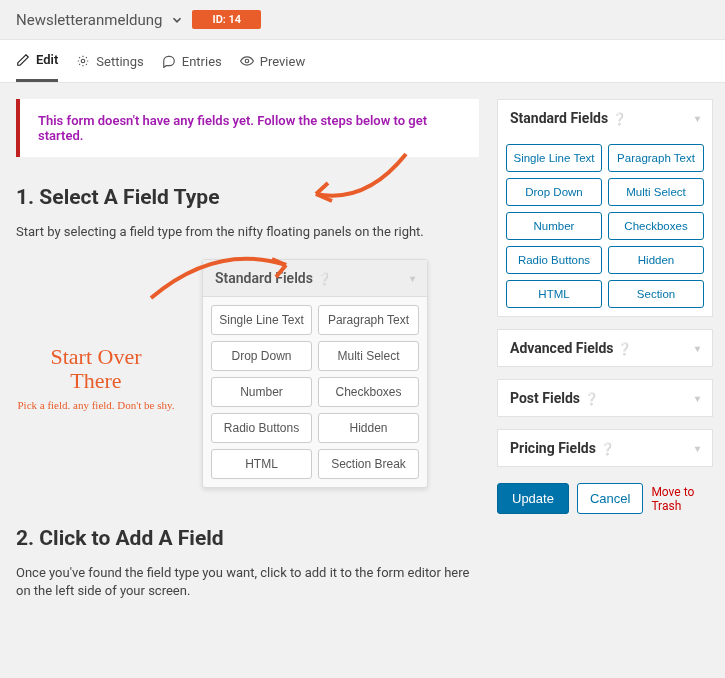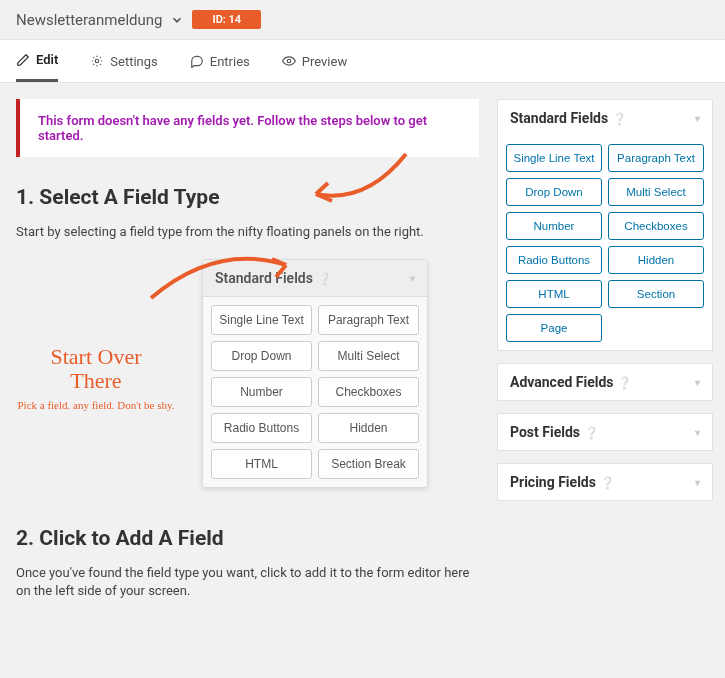--- a/index.html
+++ b/index.html
@@ -1,21 +1,21 @@
 <!DOCTYPE html>
 <html><head>
 <meta charset="utf-8">
 <style>
 * { box-sizing: border-box; margin: 0; padding: 0; }
 body { font-family: -apple-system, BlinkMacSystemFont, "Segoe UI", Roboto, sans-serif; background: #f1f1f1; color: #222; width: 725px; }
 .header { padding: 10px 16px; display: flex; align-items: center; gap: 8px; }
 .header-title { font-size: 15px; color: #555; }
 .chevron { color: #555; }
 .id-badge { background: #e95d2a; color: #fff; font-size: 11px; font-weight: 600; padding: 3px 20px; border-radius: 2px; }
-.tabs { background: #fff; border-top: 1px solid #e5e5e5; border-bottom: 1px solid #e5e5e5; padding: 0 16px; display: flex; gap: 32px; }
+.tabs { background: #fff; border-top: 1px solid #e5e5e5; border-bottom: 1px solid #e5e5e5; padding: 0 16px; display: flex; gap: 18px; }
 .tab { padding: 12px 0; font-size: 13px; color: #555; display: flex; align-items: center; gap: 6px; cursor: pointer; }
 .tab.active { font-weight: 600; border-bottom: 3px solid #555; color: #222; }
 .tab-icon { width: 14px; height: 14px; display: inline-block; }
 .main { display: flex; gap: 18px; padding: 16px 12px 20px 16px; }
 .left { flex: 1; }
 .notice { background: #fff; border-left: 4px solid #c02020; padding: 14px 18px; font-size: 13px; font-weight: 600; color: #a21caf; margin-bottom: 28px; }
 h2 { font-size: 21px; font-weight: 700; color: #333; margin: 6px 0 14px; }
 .desc { font-size: 13px; color: #444; margin-bottom: 16px; line-height: 1.4; }
 .hand-block { position: relative; display: flex; align-items: center; margin-top: 18px; margin-bottom: 38px; gap: 8px; }
 .hand-text { color: #e95d2a; font-family: "Comic Sans MS", "Segoe Script", cursive; text-align: center; width: 160px; margin-top: 8px; }
@@ -146,21 +146,20 @@
           <button>Single Line Text</button>
           <button>Paragraph Text</button>
           <button>Drop Down</button>
           <button>Multi Select</button>
           <button>Number</button>
           <button>Checkboxes</button>
           <button>Radio Buttons</button>
           <button>Hidden</button>
           <button>HTML</button>
           <button>Section</button>
-          <button style="grid-column: 1;">Page</button>
         </div>
     </div>
 
     <div class="panel">
       <div class="panel-head">
         <span><span>Advanced Fields</span><span class="phelp">❔</span></span>
         <span class="tri">▾</span>
       </div>
     </div>
     <div class="panel">
@@ -169,14 +168,19 @@
         <span class="tri">▾</span>
       </div>
     </div>
     <div class="panel">
       <div class="panel-head">
         <span><span>Pricing Fields</span><span class="phelp">❔</span></span>
         <span class="tri">▾</span>
       </div>
     </div>
 
+    <div class="actions">
+      <button class="btn-primary">Update</button>
+      <button class="btn-secondary">Cancel</button>
+      <span class="trash">Move to Trash</span>
+    </div>
   </div>
 </div>
 
 </body></html>

